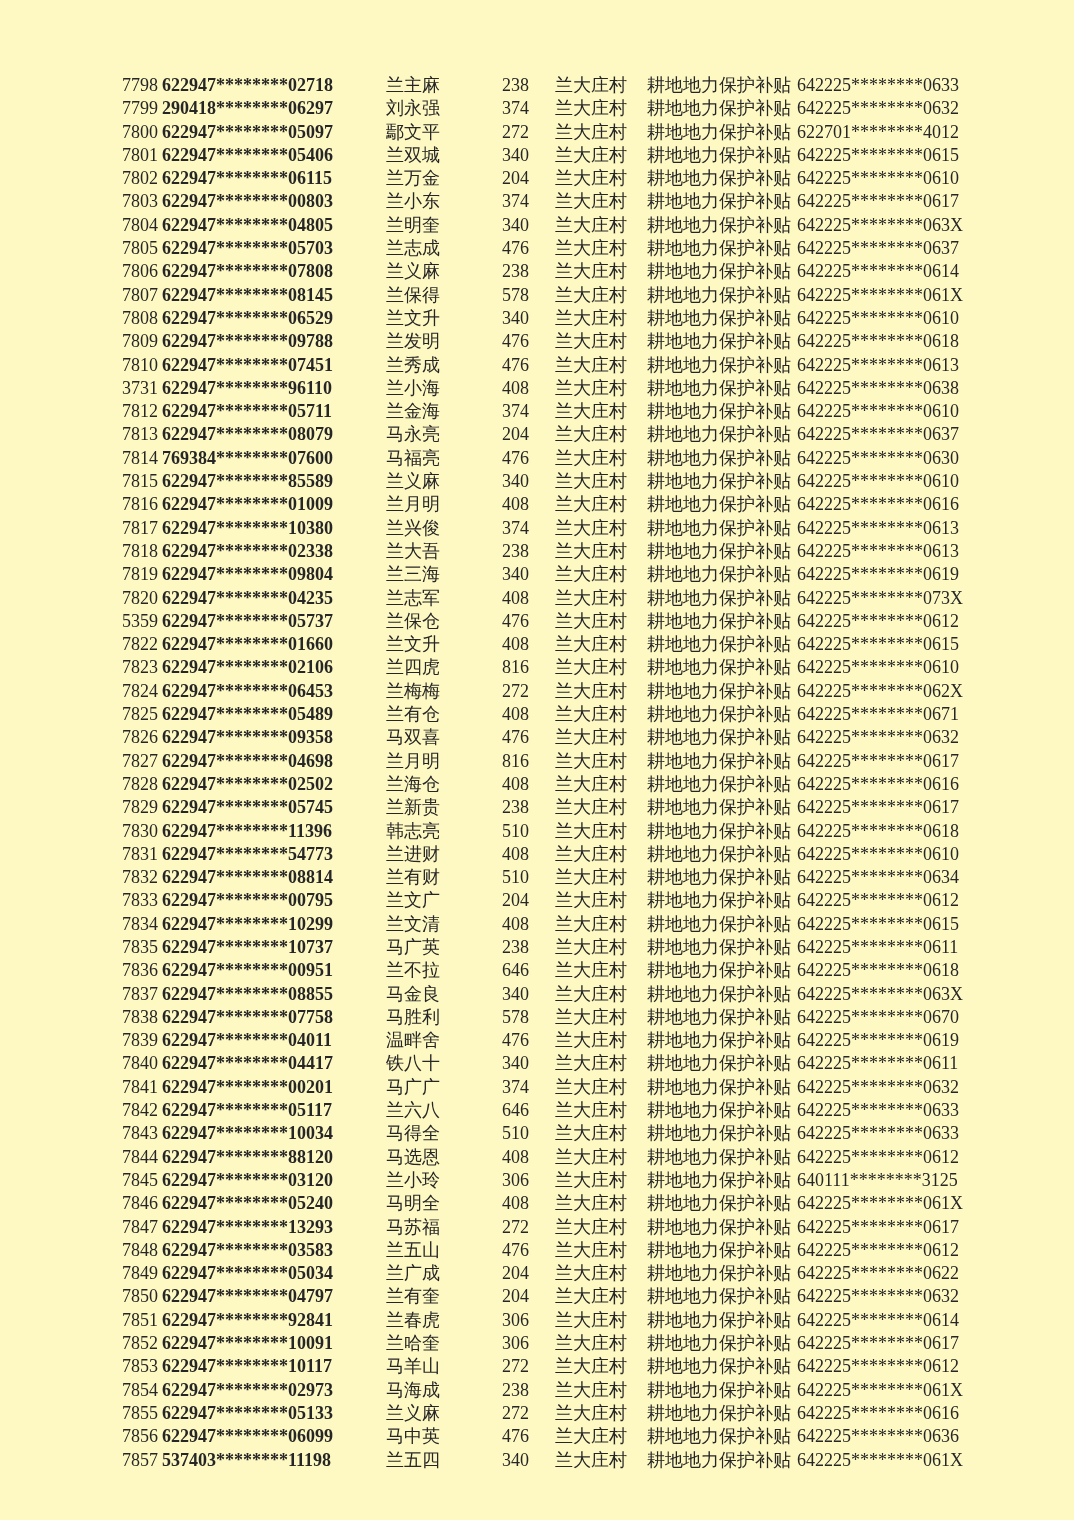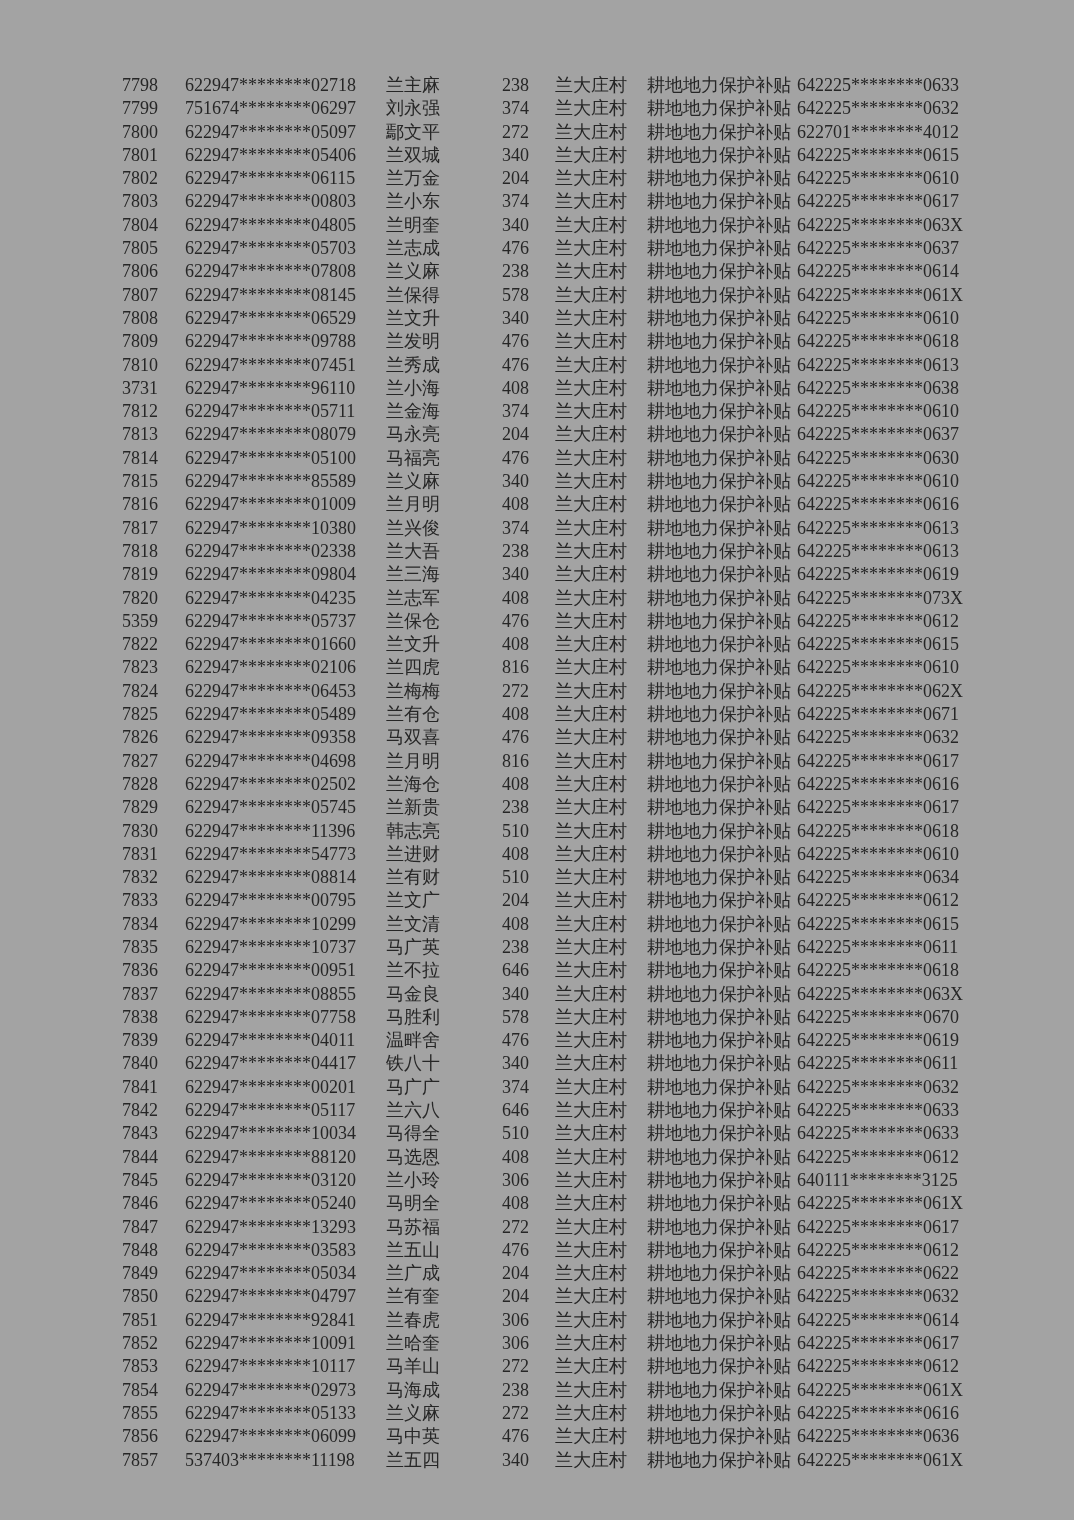--- a/index.html
+++ b/index.html
@@ -11,40 +11,40 @@
     width: 1074px;
     height: 1520px;
     overflow: hidden;
     font-family: "Liberation Serif", "DejaVu Serif", serif;
     color: #262626;
   }
   .page {
     position: relative;
     width: 1074px;
     height: 1520px;
-    background: #a3a3a3;
+    background: #fef9c3;
   }
   .rows {
     position: absolute;
     top: 74px;
     left: 0;
     right: 0;
   }
   .row {
     display: grid;
     grid-template-columns: 158px 228px 116px 36px 109px 150px auto;
     height: 23.3px;
     align-items: center;
     font-size: 18px;
     line-height: 23.3px;
     white-space: nowrap;
   }
   .c { overflow: visible; }
   .c.no   { text-align: right; }
-  .c.id   { padding-left: 27px; }
+  .c.id   { padding-left: 4px; font-weight: bold; }
   .c.name { }
   .c.amt  { text-align: left; }
   .c.vil  { padding-left: 17px; }
   .c.sub  { }
   .c.acc  { }
 </style>
 </head>
 <body>
 
 <div class="page">
@@ -54,21 +54,21 @@
     <div class="c id">622947********02718</div>
     <div class="c name">兰主麻</div>
     <div class="c amt">238</div>
     <div class="c vil">兰大庄村</div>
     <div class="c sub">耕地地力保护补贴</div>
     <div class="c acc">642225********0633</div>
   </div>
 
   <div class="row">
     <div class="c no">7799</div>
-    <div class="c id">751674********06297</div>
+    <div class="c id">290418********06297</div>
     <div class="c name">刘永强</div>
     <div class="c amt">374</div>
     <div class="c vil">兰大庄村</div>
     <div class="c sub">耕地地力保护补贴</div>
     <div class="c acc">642225********0632</div>
   </div>
 
   <div class="row">
     <div class="c no">7800</div>
     <div class="c id">622947********05097</div>
@@ -204,21 +204,21 @@
     <div class="c id">622947********08079</div>
     <div class="c name">马永亮</div>
     <div class="c amt">204</div>
     <div class="c vil">兰大庄村</div>
     <div class="c sub">耕地地力保护补贴</div>
     <div class="c acc">642225********0637</div>
   </div>
 
   <div class="row">
     <div class="c no">7814</div>
-    <div class="c id">622947********05100</div>
+    <div class="c id">769384********07600</div>
     <div class="c name">马福亮</div>
     <div class="c amt">476</div>
     <div class="c vil">兰大庄村</div>
     <div class="c sub">耕地地力保护补贴</div>
     <div class="c acc">642225********0630</div>
   </div>
 
   <div class="row">
     <div class="c no">7815</div>
     <div class="c id">622947********85589</div>

